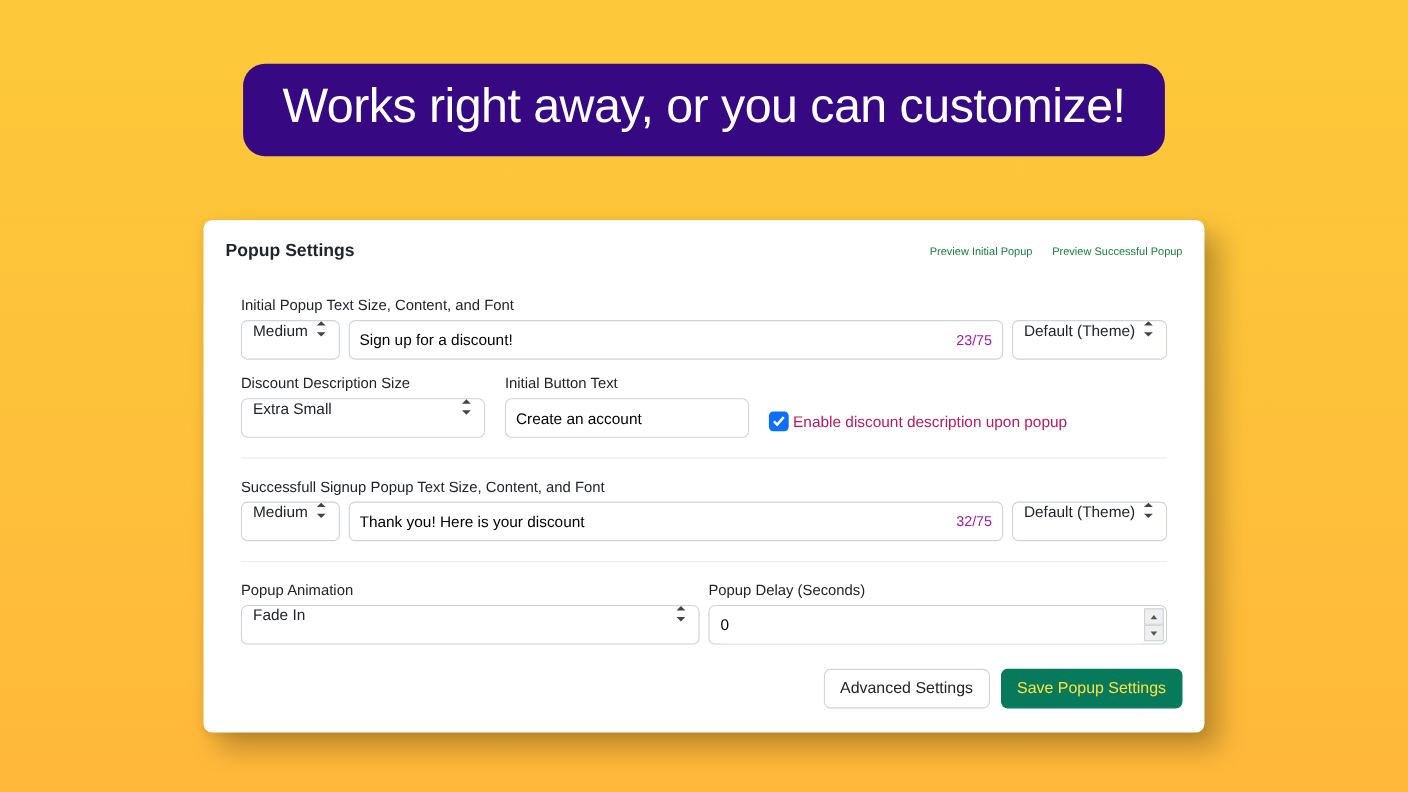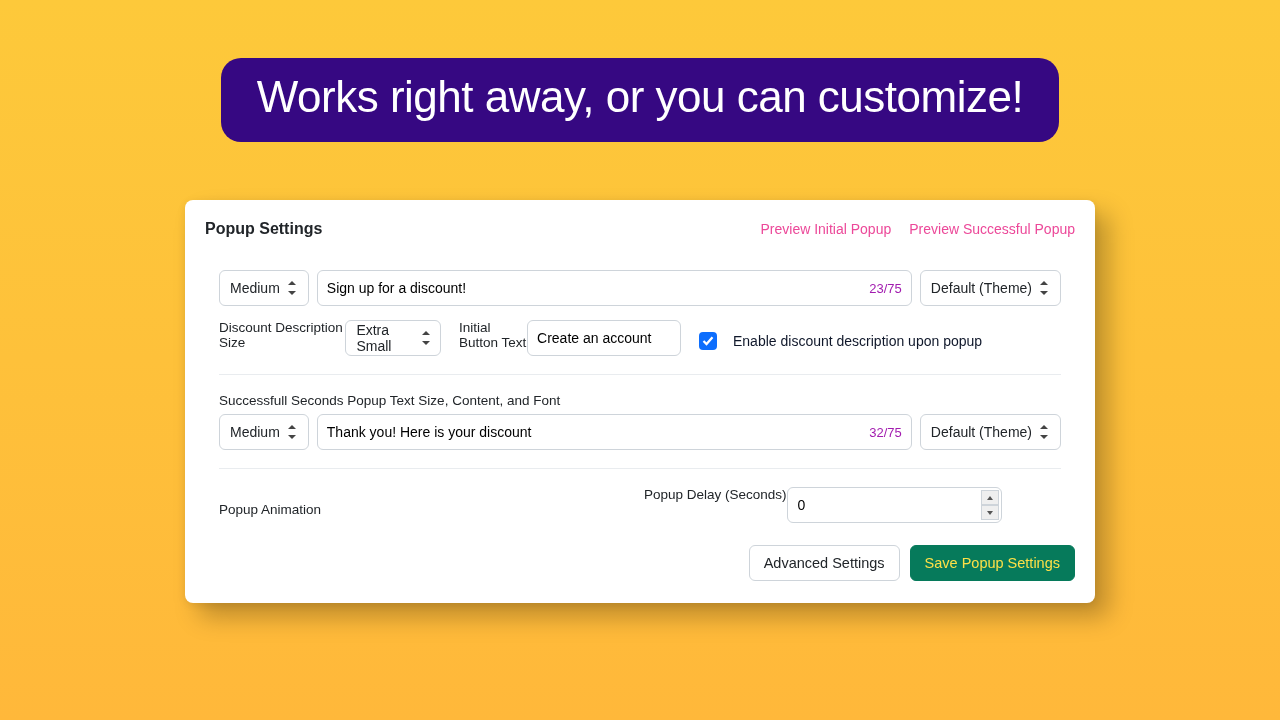--- a/index.html
+++ b/index.html
@@ -27,51 +27,51 @@
   border-radius: 8px;
   box-shadow: 14px 14px 24px rgba(0,0,0,0.25), 0 2px 8px rgba(0,0,0,0.08);
   padding: 20px 20px 22px;
 }
 .panel-header {
   display: flex; align-items: center; justify-content: space-between;
   margin-bottom: 32px;
 }
 .panel-title { font-size: 16px; font-weight: 600; color: #212529; }
 .panel-links { display: flex; gap: 18px; }
-.panel-links a { color: #ec4899; text-decoration: none; font-size: 14px; cursor: pointer; }
+.panel-links a { color: #15803d; text-decoration: none; font-size: 10px; cursor: pointer; }
 .section-label { font-size: 13.5px; color: #212529; margin-bottom: 6px; }
 .row { display: flex; gap: 8px; align-items: flex-end; }
 .ctl {
   border: 1px solid #ced4da; border-radius: 6px; height: 36px;
   background: #fff; font-size: 14px; color: #212529;
-  padding: 0 10px; display: flex; align-items: center; position: relative;
+  padding: 0 10px; display: flex; position: relative;
 }
 .sel { cursor: pointer; justify-content: space-between; }
 .sel .caret {
   position: relative; width: 10px; height: 14px; margin-left: 8px;
 }
 .sel .caret::before, .sel .caret::after {
   content: ""; position: absolute; left: 0; width: 0; height: 0;
   border-left: 4px solid transparent; border-right: 4px solid transparent;
 }
 .sel .caret::before { top: 0; border-bottom: 4px solid #444; }
 .sel .caret::after { bottom: 0; border-top: 4px solid #444; }
 input.txt {
   border: 1px solid #ced4da; border-radius: 6px; height: 36px;
   font-size: 14px; padding: 0 9px; width: 100%; outline: none;
 }
 .txtwrap { position: relative; flex: 1; }
 .counter {
   position: absolute; right: 10px; top: 50%; transform: translateY(-50%);
   font-size: 13px; color: #a21caf;
 }
-.field { display: flex; flex-direction: row; }
+.field { display: flex; flex-direction: column; }
 .divider { border: 0; border-top: 1px solid #e9ecef; margin: 18px 0; }
 .chk {
-  display: flex; align-items: center; gap: 16px; font-size: 14px; color: #0f172a;
+  display: flex; align-items: center; gap: 4px; font-size: 14px; color: #be185d;
 }
 .chkbox {
   width: 18px; height: 18px; border-radius: 4px; background: #0d6efd;
   display: flex; align-items: center; justify-content: center; cursor: pointer;
   color: #fff; font-size: 12px; font-weight: 700;
 }
 .spin {
   position: relative;
 }
 .spin .spinbtns {
@@ -107,20 +107,21 @@
   <div class="panel-header">
     <div class="panel-title">Popup Settings</div>
     <div class="panel-links">
       <a>Preview Initial Popup</a>
       <a>Preview Successful Popup</a>
     </div>
   </div>
 
   <div style="padding: 0 14px;">
 
+    <div class="section-label">Initial Popup Text Size, Content, and Font</div>
     <div class="row">
       <div class="ctl sel" style="min-width:78px;">
         <span>Medium</span>
         <span class="caret"></span>
       </div>
       <div class="txtwrap">
         <input class="txt" value="Sign up for a discount!" style="">
         <span class="counter">23/75</span>
       </div>
       <div class="ctl sel" style="min-width:116px;">
@@ -146,41 +147,45 @@
           <svg width="12" height="12" viewBox="0 0 16 16">
               <path fill="none" stroke="#fff" stroke-width="3" d="M2 8 L6 12 L14 3"></path>
             </svg>
         </div>
         <span>Enable discount description upon popup</span>
       </div>
     </div>
 
     <hr class="divider">
 
-    <div class="section-label">Successfull Seconds Popup Text Size, Content, and Font</div>
+    <div class="section-label">Successfull Signup Popup Text Size, Content, and Font</div>
     <div class="row">
       <div class="ctl sel" style="min-width:78px;">
         <span>Medium</span>
         <span class="caret"></span>
       </div>
       <div class="txtwrap">
         <input class="txt" value="Thank you! Here is your discount" style="">
         <span class="counter">32/75</span>
       </div>
       <div class="ctl sel" style="min-width:116px;">
         <span>Default (Theme)</span>
         <span class="caret"></span>
       </div>
     </div>
 
     <hr class="divider">
 
     <div class="row" style="">
       <div class="field" style="flex:1;">
         <div class="section-label">Popup Animation</div>
+        <div class="ctl sel">
+          <span>Fade In</span>
+          <span class="caret"></span>
+        </div>
       </div>
       <div class="field" style="flex:1;">
         <div class="section-label">Popup Delay (Seconds)</div>
         <div class="ctl spin" style="padding-right:22px;">
           <input style="border: 0px; outline: 0px; width: 100%; font-size: 14px;" value="0">
           <div class="spinbtns">
             <div class="sb up"></div>
             <div class="sb down"></div>
           </div>
         </div>

